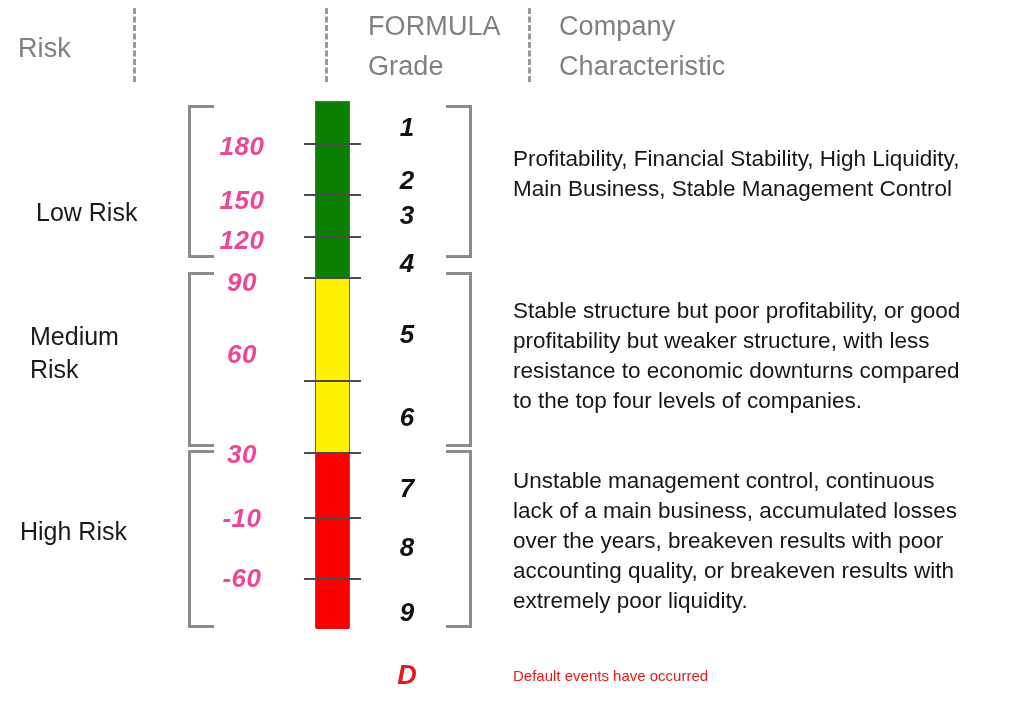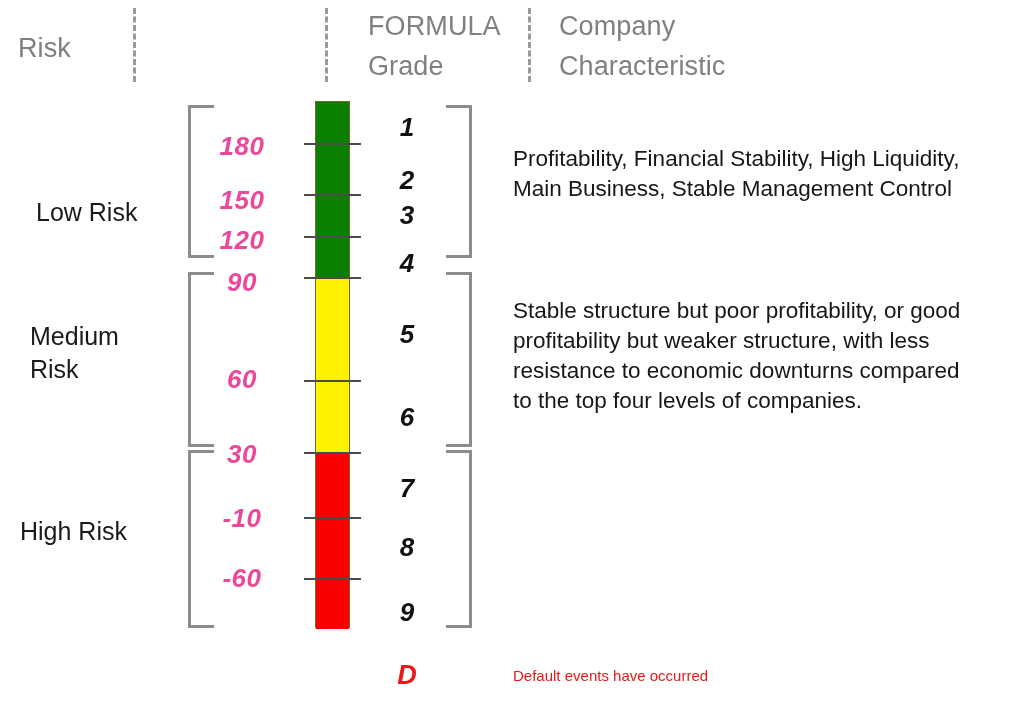--- a/index.html
+++ b/index.html
@@ -131,21 +131,21 @@
       <div class="tick" style="top: 452px;"></div>
       <div class="tick" style="top: 517px;"></div>
       <div class="tick" style="top: 578px;"></div>
     </div>
 
   <div id="score-layer">
       <div class="score" style="top: 131px;">180</div>
       <div class="score" style="top: 185px;">150</div>
       <div class="score" style="top: 225px;">120</div>
       <div class="score" style="top: 267px;">90</div>
-      <div class="score" style="top: 364px;">60</div>
+      <div class="score" style="top: 339px;">60</div>
       <div class="score" style="top: 439px;">30</div>
       <div class="score" style="top: 503px;">-10</div>
       <div class="score" style="top: 563px;">-60</div>
     </div>
 
   <div id="grade-layer">
       <div class="grade" style="top: 112px;">1</div>
       <div class="grade" style="top: 165px;">2</div>
       <div class="grade" style="top: 200px;">3</div>
       <div class="grade" style="top: 248px;">4</div>
@@ -164,17 +164,22 @@
       <div class="brk brk-l" style="top: 450px; height: 178px;"></div>
       <div class="brk brk-r" style="top: 450px; height: 178px;"></div>
     </div>
 
   <div class="desc" id="desc-med">Stable structure but poor profitability, or good
 profitability but weaker structure, with less
 resistance to economic downturns compared
 to the top four levels of companies.</div>
   <div class="desc" id="desc-low">Profitability, Financial Stability, High Liquidity,
 Main Business, Stable Management Control</div>
+  <div class="desc" id="desc-high">Unstable management control, continuous
+lack of a main business, accumulated losses
+over the years, breakeven results with poor
+accounting quality, or breakeven results with
+extremely poor liquidity.</div>
 
   <div class="grade" id="grade-D">D</div>
   <div id="desc-default">Default events have occurred</div>
 
 </div>
 
 </body></html>

